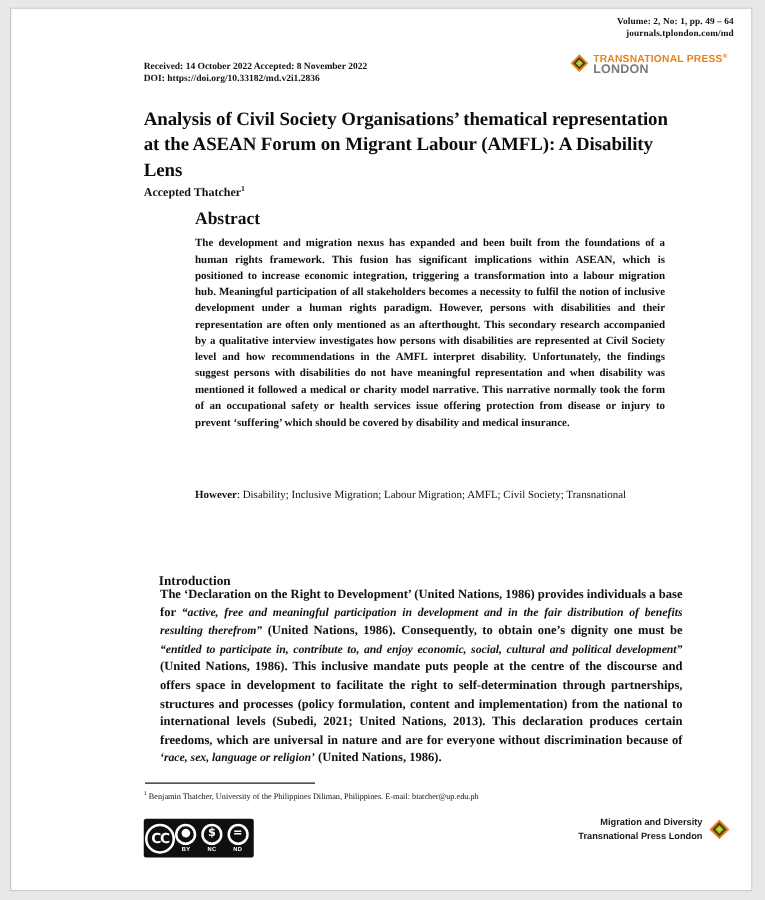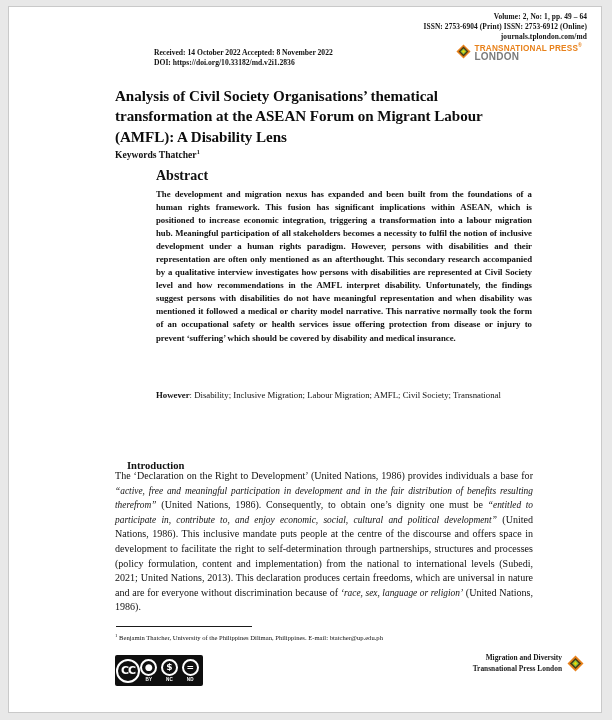--- a/index.html
+++ b/index.html
@@ -84,21 +84,20 @@
     letter-spacing: 0.2px;
     white-space: nowrap;
   }
 
   
   .recvblock {
     position: absolute;
     left: 106px;
     top: 41px;
     width: 330px;
-    margin-left: 39px;
   }
   .recvblock div {
     font-family: "Liberation Serif", serif;
     font-size: 7.6px;
     font-weight: bold;
     color: #111;
     line-height: 10.4px;
     white-space: nowrap;
   }
 
@@ -171,29 +170,30 @@
     left: 106px;
     top: 441px;
     font-family: "Liberation Serif", serif;
     font-size: 10.6px;
     font-weight: bold;
     color: #111;
   }
 
   .intro {
     position: absolute;
-    left: 106px;
+    left: 119px;
     top: 462px;
     width: 418px;
     font-family: "Liberation Serif", serif;
     font-size: 10.05px;
     line-height: 14.6px;
     color: #111;
     text-align: justify;
     text-justify: inter-word;
+    font-weight: bold;
   }
   .q { font-style: italic; font-size: 9.4px; }
 
   
   .fn-rule {
     position: absolute;
     left: 107px;
     top: 619px;
     width: 136px;
     height: 1px;
@@ -279,41 +279,40 @@
   .footer-right {
     position: absolute;
     right: 17px;
     top: 646px;
     display: flex;
     align-items: center;
     gap: 5px;
   }
   .footer-right .ftext {
     text-align: right;
-    font-family: Liberation Serif, serif;
+    font-family: Liberation Sans, sans-serif;
     font-size: 7.4px;
     font-weight: bold;
     color: #1a1a1a;
     line-height: 10.5px;
     white-space: nowrap;
   }
   .footer-right .mark {
     width: 17px;
     height: 17px;
     flex: 0 0 auto;
   }
 </style>
 </head>
 <body>
 
 <div id="page">
 
   <div class="masthead">
     <div class="line">Volume: 2, No: 1, pp. 49 – 64</div>
-    <div class="line">ISSN: 2753-6904 (Print) ISSN: 2753-6912 (Online)</div>
     <div class="line url">journals.tplondon.com/md</div>
   </div>
 
   <div class="tpl-logo">
     <svg class="mark" viewBox="0 0 100 100">
       <polygon points="50,3 97,50 50,97 3,50" fill="#e8811a"></polygon>
       <polygon points="50,17 83,50 50,83 17,50" fill="#4a3b12"></polygon>
       <polygon points="50,30 70,50 50,70 30,50" fill="#8cc63f"></polygon>
       <polygon points="50,40 60,50 50,60 40,50" fill="#f5d300"></polygon>
     </svg>
@@ -321,24 +320,24 @@
       <div class="wm1"><span>TRANSNATIONAL PRESS</span><sup>®</sup></div>
       <div class="wm2">LONDON</div>
     </div>
   </div>
 
   <div class="recvblock">
     <div>Received: 14 October 2022 Accepted: 8 November 2022</div>
     <div>DOI: https://doi.org/10.33182/md.v2i1.2836</div>
   </div>
 
-  <h1 class="title">Analysis of Civil Society Organisations’ thematical transformation at the ASEAN Forum on Migrant Labour (AMFL): A Disability Lens</h1>
+  <h1 class="title">Analysis of Civil Society Organisations’ thematical representation at the ASEAN Forum on Migrant Labour (AMFL): A Disability Lens</h1>
 
   <div class="author">
-    <span>Keywords Thatcher</span><sup>1</sup>
+    <span>Accepted Thatcher</span><sup>1</sup>
   </div>
 
   <div class="abstract-head">Abstract</div>
   <div class="abstract-body">The development and migration nexus has expanded and been built from the foundations of a human rights framework. This fusion has significant implications within ASEAN, which is positioned to increase economic integration, triggering a transformation into a labour migration hub. Meaningful participation of all stakeholders becomes a necessity to fulfil the notion of inclusive development under a human rights paradigm. However, persons with disabilities and their representation are often only mentioned as an afterthought. This secondary research accompanied by a qualitative interview investigates how persons with disabilities are represented at Civil Society level and how recommendations in the AMFL interpret disability. Unfortunately, the findings suggest persons with disabilities do not have meaningful representation and when disability was mentioned it followed a medical or charity model narrative. This narrative normally took the form of an occupational safety or health services issue offering protection from disease or injury to prevent ‘suffering’ which should be covered by disability and medical insurance.</div>
 
   <div class="keywords">
     <b>However</b><span>: Disability; Inclusive Migration; Labour Migration; AMFL; Civil Society; Transnational</span>
   </div>
 
   <h2 class="section">Introduction</h2>

